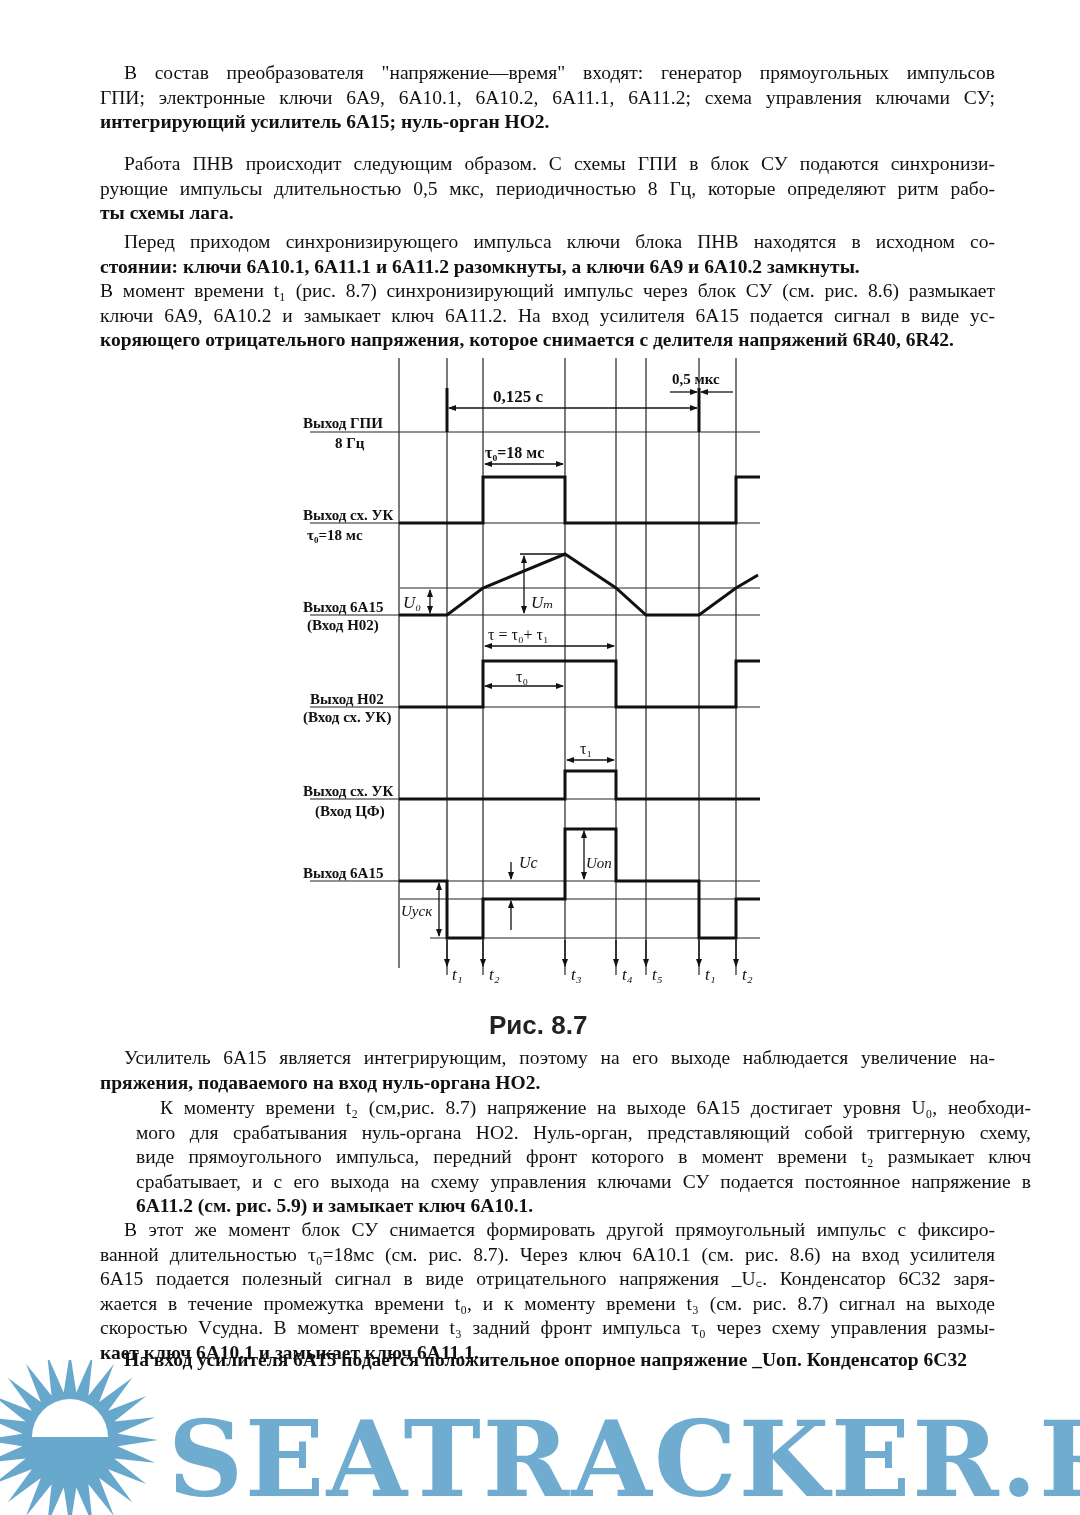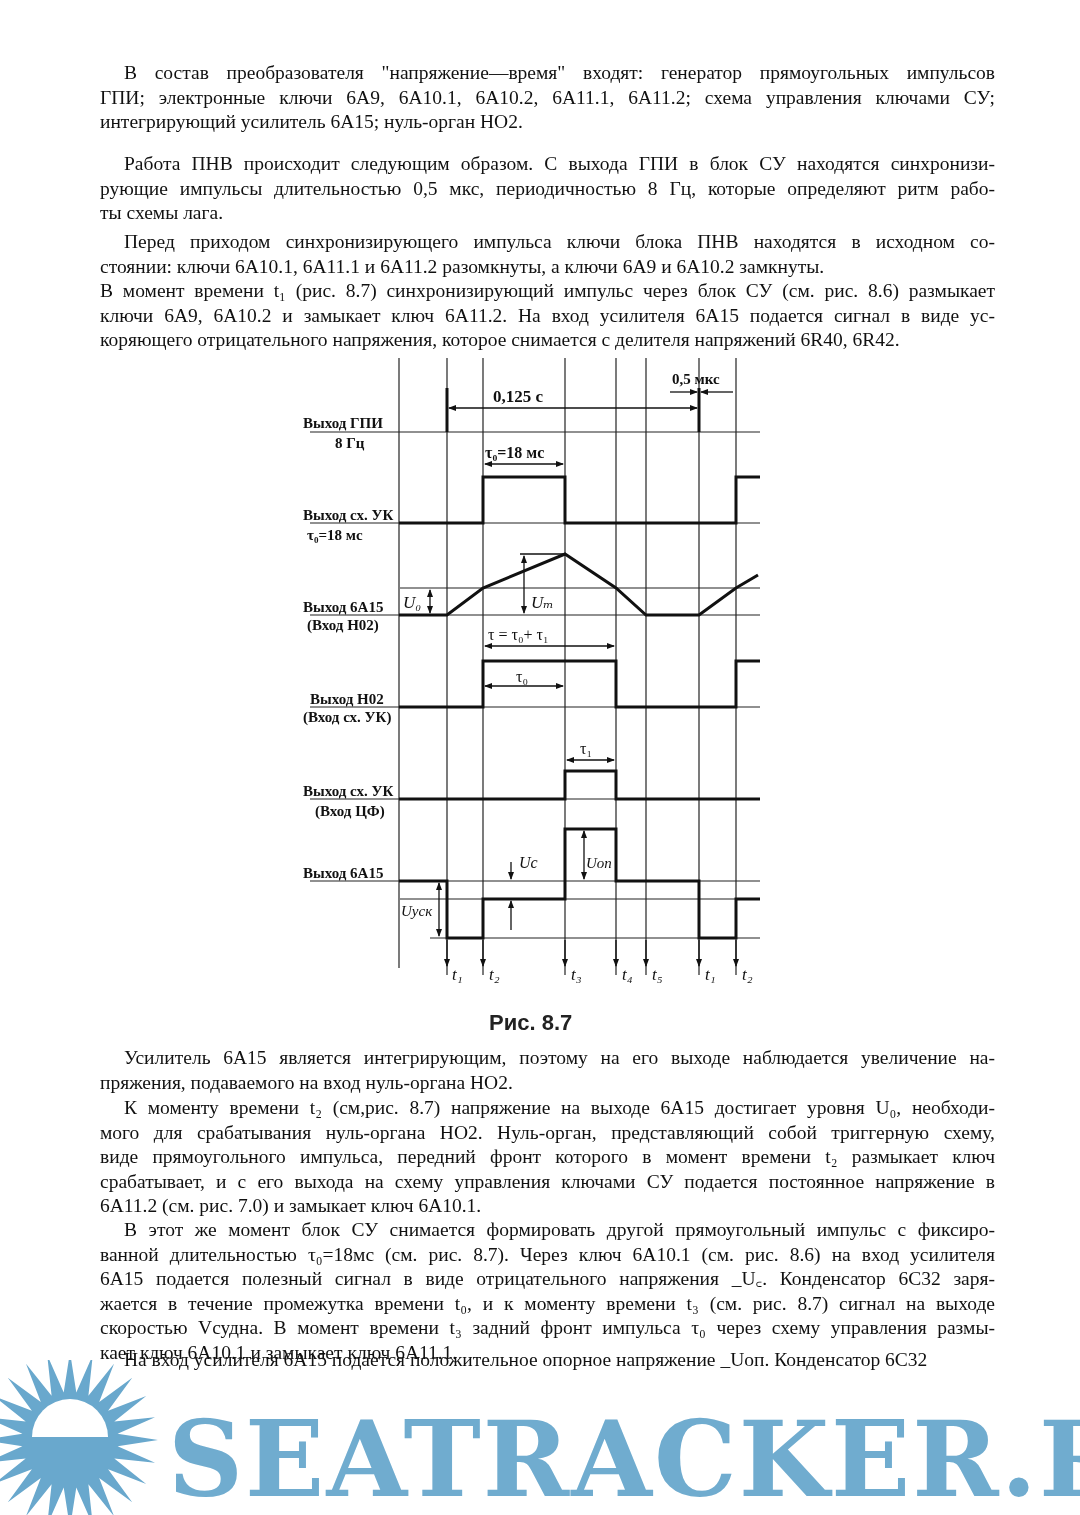--- a/index.html
+++ b/index.html
@@ -2,66 +2,66 @@
 <html><head>
 <meta charset="utf-8">
 <style>
   html, body { margin: 0; padding: 0; background: #ffffff; }
   body { width: 1080px; height: 1515px; position: relative; overflow: hidden;
          font-family: "Liberation Serif", "DejaVu Serif", serif; color: #111; }
   .page { position: absolute; left: 0; top: 0; width: 1080px; height: 1515px; }
   .para { position: absolute; left: 100px; width: 895px; font-size: 19.5px; line-height: 24.5px;
           text-align: justify; text-align-last: left; margin: 0; }
   .para .line { display: block; white-space: nowrap; text-align: justify; text-align-last: justify; }
-  .para .line.last { text-align-last: left; }
+  .para .line.last { text-align-last: left; font-weight: bold; }
   .indent { padding-left: 24px; }
   .figure { position: absolute; left: 290px; top: 355px; width: 480px; height: 640px; }
   .figure svg { width: 480px; height: 640px; display: block; }
-  .caption { position: absolute; left: 489px; top: 1010px; font-size: 22px; font-weight: bold;
+  .caption { position: absolute; left: 489px; top: 1010px; font-size: 26px; font-weight: bold;
              font-family: "Liberation Sans", "DejaVu Sans", sans-serif; color: #222; }
   .watermark { position: absolute; left: 0; top: 1360px; width: 1080px; height: 155px; pointer-events: none; }
   .watermark-text { position: absolute; left: 168px; top: 1410px; font-size: 104px; font-weight: bold;
                     letter-spacing: 2px; color: #69a8cd; font-family: "DejaVu Serif", serif;
                     opacity: 0.95; line-height: 100px; white-space: nowrap; }
 </style>
 </head>
 <body>
 
 <div class="page">
 
   <div id="paras">
       <div class="para" style="top: 61px;">
         <span class="line indent">В состав преобразователя "напряжение—время" входят: генератор прямоугольных импульсов</span>
         <span class="line">ГПИ; электронные ключи 6А9, 6А10.1, 6А10.2, 6А11.1, 6А11.2; схема управления ключами СУ;</span>
         <span class="line last">интегрирующий усилитель 6А15; нуль-орган НО2.</span>
       </div>
       <div class="para" style="top: 152px;">
-        <span class="line indent">Работа ПНВ происходит следующим образом. С выхода ГПИ в блок СУ находятся синхронизи-</span>
+        <span class="line indent">Работа ПНВ происходит следующим образом. С схемы ГПИ в блок СУ подаются синхронизи-</span>
         <span class="line">рующие импульсы длительностью 0,5 мкс, периодичностью 8 Гц, которые определяют ритм рабо-</span>
         <span class="line last">ты схемы лага.</span>
       </div>
       <div class="para" style="top: 230px;">
         <span class="line indent">Перед приходом синхронизирующего импульса ключи блока ПНВ находятся в исходном со-</span>
         <span class="line last">стоянии: ключи 6А10.1, 6А11.1 и 6А11.2 разомкнуты, а ключи 6А9 и 6А10.2 замкнуты.</span>
       </div>
       <div class="para" style="top: 279px;">
         <span class="line">В момент времени t₁ (рис. 8.7) синхронизирующий импульс через блок СУ (см. рис. 8.6) размыкает</span>
         <span class="line">ключи 6А9, 6А10.2 и замыкает ключ 6А11.2. На вход усилителя 6А15 подается сигнал в виде ус-</span>
         <span class="line last">коряющего отрицательного напряжения, которое снимается с делителя напряжений 6R40, 6R42.</span>
       </div>
       <div class="para" style="top: 1046px;">
         <span class="line indent">Усилитель 6А15 является интегрирующим, поэтому на его выходе наблюдается увеличение на-</span>
         <span class="line last">пряжения, подаваемого на вход нуль-органа НО2.</span>
       </div>
-      <div class="para" style="top: 1096px;">
+      <div class="para" style="top: 1096px; margin-left: 36px;">
         <span class="line indent">К моменту времени t₂ (см,рис. 8.7) напряжение на выходе 6А15 достигает уровня U₀, необходи-</span>
         <span class="line">мого для срабатывания нуль-органа НО2. Нуль-орган, представляющий собой триггерную схему,</span>
         <span class="line">виде прямоугольного импульса, передний фронт которого в момент времени t₂ размыкает ключ</span>
         <span class="line">срабатывает, и с его выхода на схему управления ключами СУ подается постоянное напряжение в</span>
-        <span class="line last">6А11.2 (см. рис. 7.0) и замыкает ключ 6А10.1.</span>
+        <span class="line last">6А11.2 (см. рис. 5.9) и замыкает ключ 6А10.1.</span>
       </div>
       <div class="para" style="top: 1218px;">
         <span class="line indent">В этот же момент блок СУ снимается формировать другой прямоугольный импульс с фиксиро-</span>
         <span class="line">ванной длительностью τ₀=18мс (см. рис. 8.7). Через ключ 6А10.1 (см. рис. 8.6) на вход усилителя</span>
         <span class="line">6А15 подается полезный сигнал в виде отрицательного напряжения _U꜀. Конденсатор 6С32 заря-</span>
         <span class="line">жается в течение промежутка времени t₀, и к моменту времени t₃ (см. рис. 8.7) сигнал на выходе</span>
         <span class="line">скоростью Vсудна. В момент времени t₃ задний фронт импульса τ₀ через схему управления размы-</span>
         <span class="line last">кает ключ 6А10.1 и замыкает ключ 6А11.1.</span>
       </div>
       <div class="para" style="top: 1348px;">

